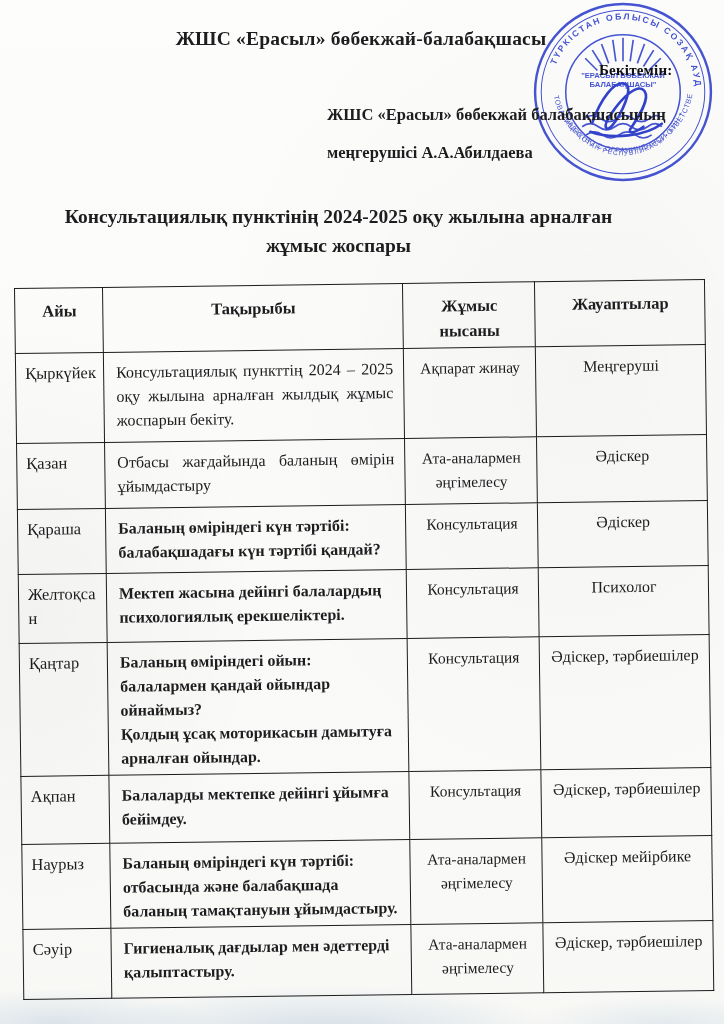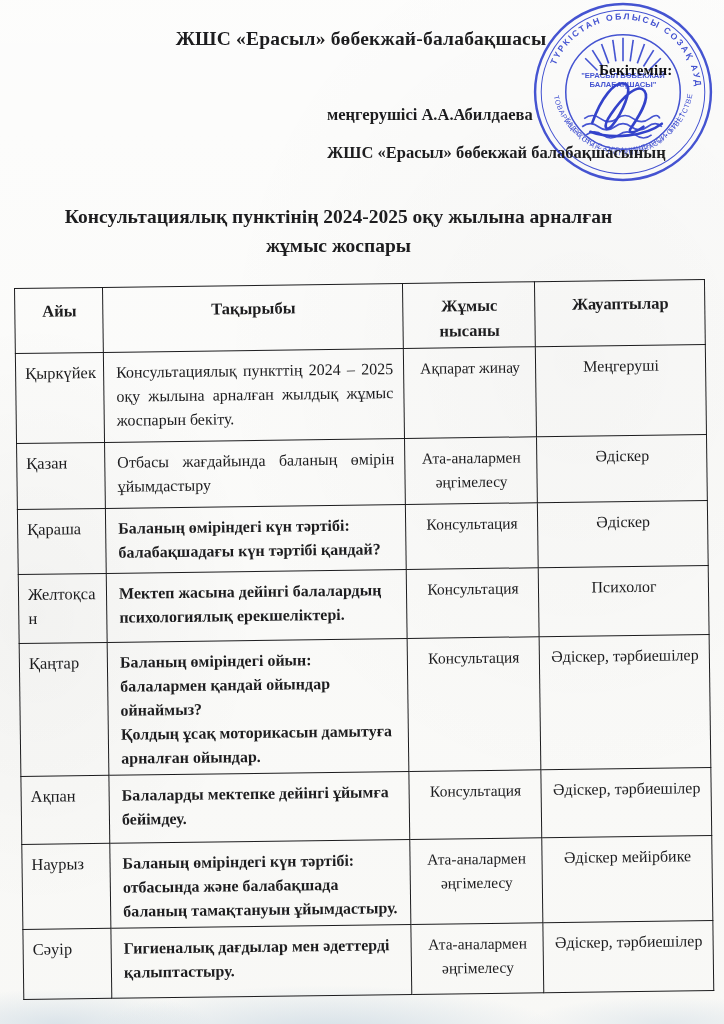--- a/index.html
+++ b/index.html
@@ -126,22 +126,22 @@
 
   <g stroke="#2433c0" stroke-width="2.6" fill="none" stroke-linecap="round">
     <path d="M60,120 C68,97 82,78 92,82 C101,86 88,112 80,122 C74,130 69,125 78,112 C90,94 105,81 111,89 C117,97 104,116 98,125 C94,130 99,132 110,124"></path>
     <path d="M58,129 C80,137 112,133 128,121"></path>
   </g>
 </svg>
 
 <div class="bekitemin">Бекітемін:</div>
 
 <div class="approval">
+  <div>ЖШС «Ерасыл» бөбекжай балабақшасының</div>
   <div>меңгерушісі А.А.Абилдаева</div>
-  <div>ЖШС «Ерасыл» бөбекжай балабақшасының</div>
 </div>
 
 <div class="doc-title">Консультациялық пунктінің 2024-2025 оқу жылына арналған жұмыс жоспары</div>
 
 <div class="table-wrap">
   <table>
     <colgroup>
       <col style="width:88px">
       <col style="width:300px">
       <col style="width:132px">

